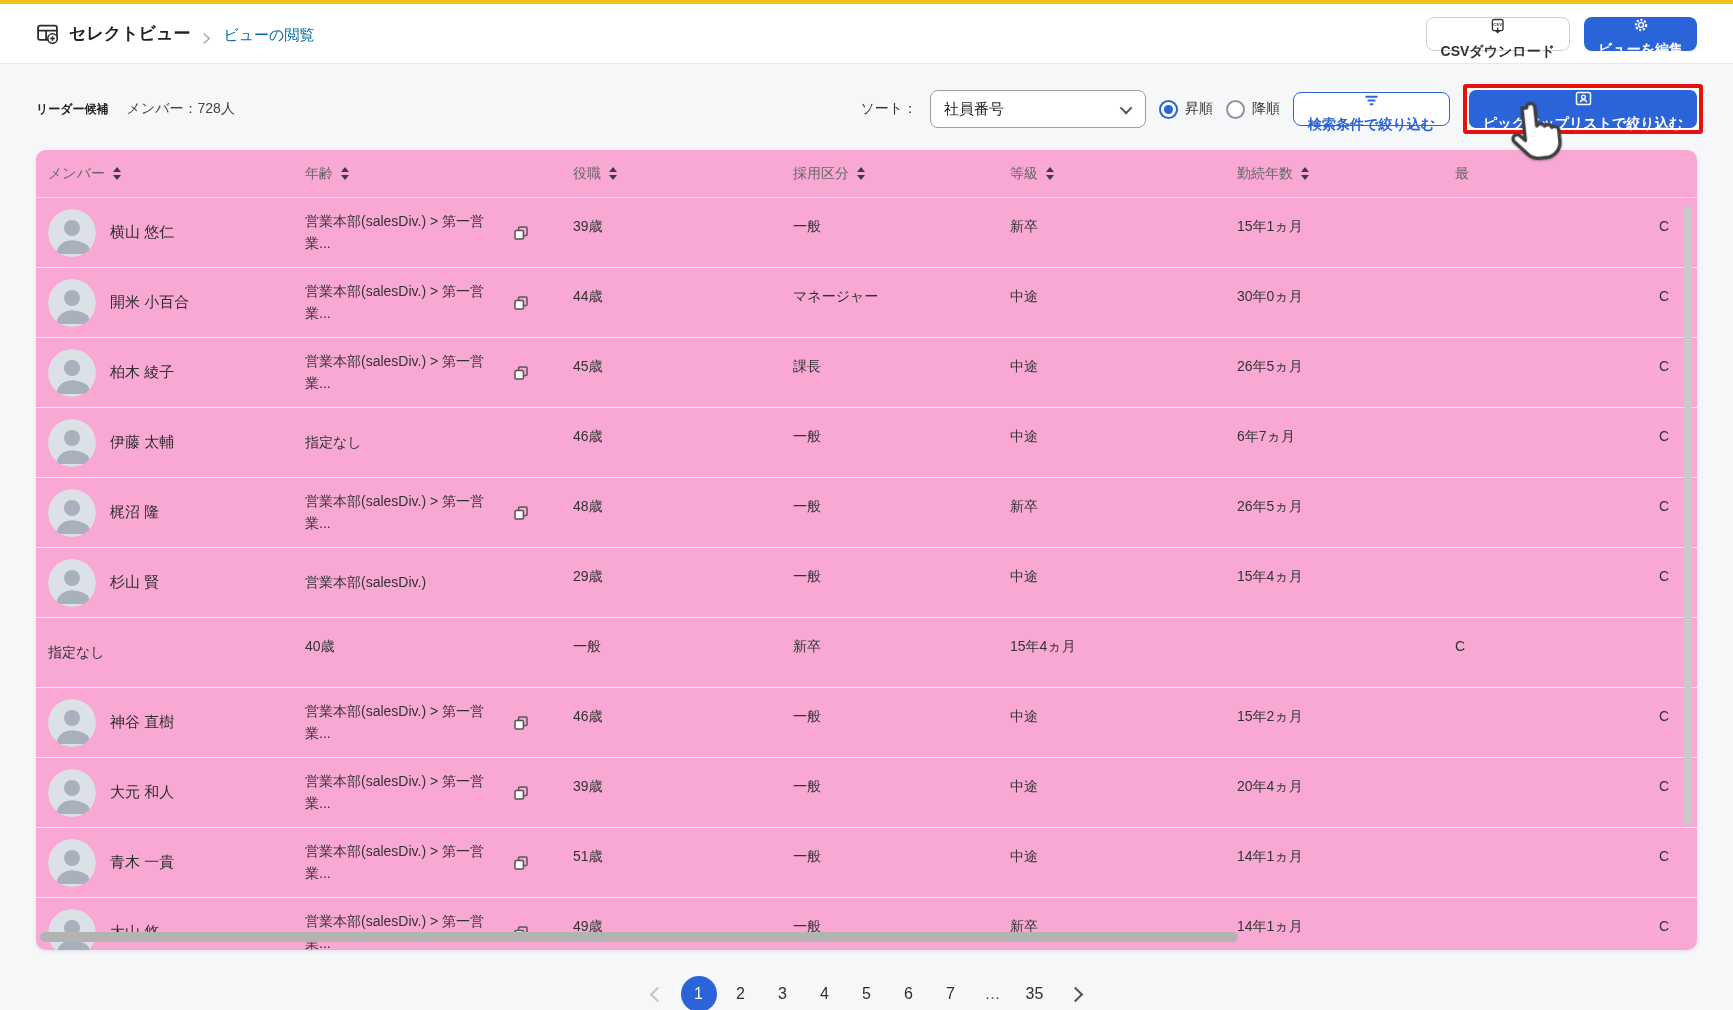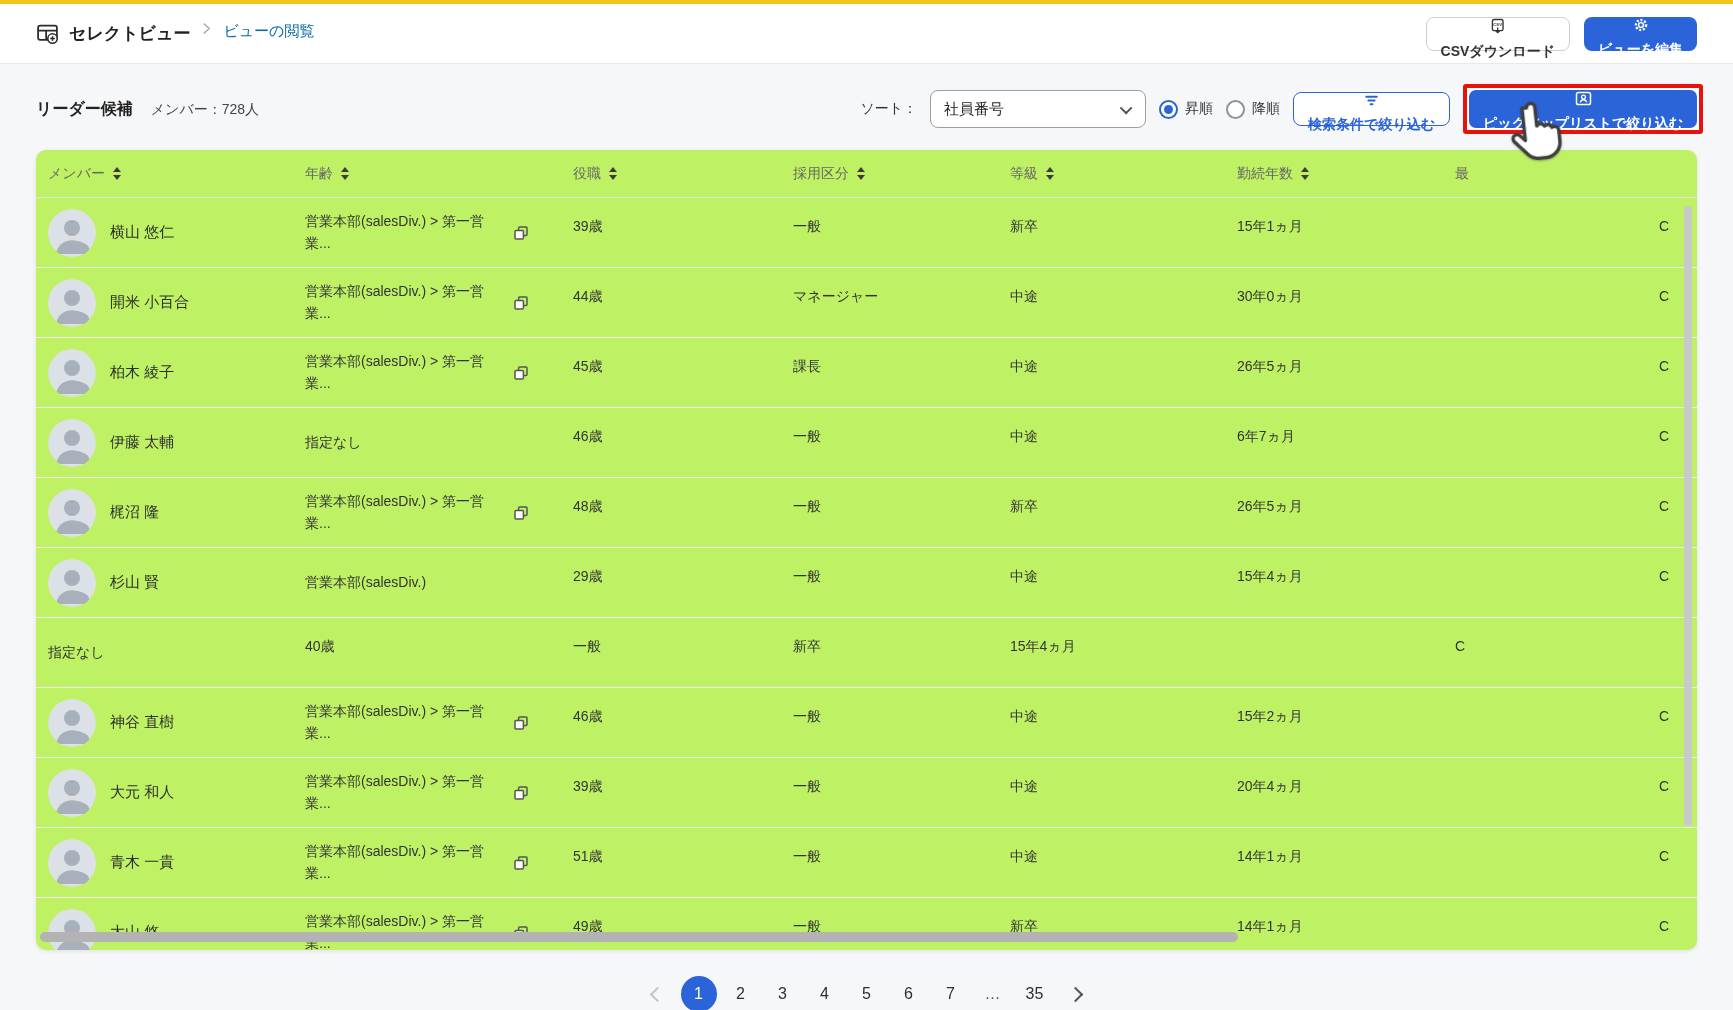--- a/index.html
+++ b/index.html
@@ -10,41 +10,41 @@
   }
   :root { --accent:#2b63d9; --red:#e8120c; --yellow:#f0c419; }
 
   .top-accent { height:4px; background:var(--yellow); width:100%; }
 
   
   .app-header {
     background:#fff; height:60px; display:flex; align-items:center;
     justify-content:space-between; padding:0 36px; border-bottom:1px solid #e9e9ea;
   }
-  .breadcrumb { display:flex; align-items:flex-start; gap:10px; }
+  .breadcrumb { display:flex; align-items:flex-end; gap:10px; }
   .bc-icon { display:flex; }
   .bc-root { font-size:17px; font-weight:bold; color:#222; }
   .bc-sep { display:flex; margin:0 2px; }
   .bc-current { font-size:15px; color:#0369a1; }
   .header-actions { display:flex; gap:14px; align-items:center; }
   .btn {
     display:inline-flex; align-items:center; gap:8px; border:none; cursor:pointer;
     font-family:inherit; font-size:14px; font-weight:bold; border-radius:8px;
     height:34px; padding:0 14px; background:#fff;flex-direction:column;
   }
   .btn-outline-gray { border:1px solid #cfcfcf; color:#333; }
   .btn-primary { background:var(--accent); color:#fff; }
 
   
   .toolbar {
     display:flex; align-items:center; justify-content:space-between;
     padding:20px 30px 16px 36px;
   }
   .toolbar-left { display:flex; align-items:baseline; gap:18px; }
-  .view-title { font-size:16px; font-weight:bold; color:#222; }
+  .view-title { font-size:12px; font-weight:bold; color:#222; }
   .member-count { font-size:14px; color:#444; }
   .toolbar-right { display:flex; align-items:center; gap:13px; }
   .sort-label { font-size:14px; color:#333; }
   .select {
     width:216px; height:38px; border:1px solid #9b9fa4; border-radius:8px;
     background:#fff; display:flex; align-items:center; justify-content:space-between;
     padding:0 13px; cursor:pointer;
   }
   .select-value { font-size:15px; color:#222; }
   .chev { width:9px; height:9px; border-left:2px solid #555; border-bottom:2px solid #555;
@@ -52,21 +52,21 @@
   .radio-option { display:flex; align-items:center; gap:7px; cursor:pointer; font-size:14px; color:#333; }
   .radio { width:19px; height:19px; border-radius:50%; border:2px solid #8f9398; background:#fff; position:relative; display:inline-block; }
   .radio.checked { border-color:var(--accent); }
   .radio.checked::after { content:""; position:absolute; inset:3px; border-radius:50%; background:var(--accent); }
   .btn-outline-blue { border:1.5px solid var(--accent); color:var(--accent); height:34px; border-radius:8px; }
   .red-highlight { border:4px solid var(--red); border-radius:3px; padding:2px; background:#fff; }
   .btn-pickup { height:38px; border-radius:7px; }
 
   
   .table-card {
-    position:relative; margin:0 36px; background:#bef264; border-radius:10px;
+    position:relative; margin:0 36px; background:#f9a8d4; border-radius:10px;
     box-shadow:0 1px 4px rgba(0,0,0,.10); height:800px; overflow:hidden;
   }
   .thead, .tr { display:grid; grid-template-columns:257px 268px 220px 217px 227px 218px 204px minmax(0,1fr); }
   .thead { height:48px; border-bottom:1px solid #e2e2e2; }
   .th { display:flex; align-items:center; gap:8px; padding-left:12px; font-size:14px; color:#666; overflow:hidden; white-space:nowrap; }
   .sort-icon { display:inline-flex; flex-direction:column; gap:3px; cursor:pointer; }
   .tri-up { width:0; height:0; border-left:4.5px solid transparent; border-right:4.5px solid transparent; border-bottom:5px solid #3c3c3c; }
   .tri-down { width:0; height:0; border-left:4.5px solid transparent; border-right:4.5px solid transparent; border-top:5px solid #3c3c3c; }
   .tr { height:70px; border-bottom:1px solid #ececec; }
   .td { padding:20px 0 0 12px; font-size:14px; color:#333; overflow:hidden; }

